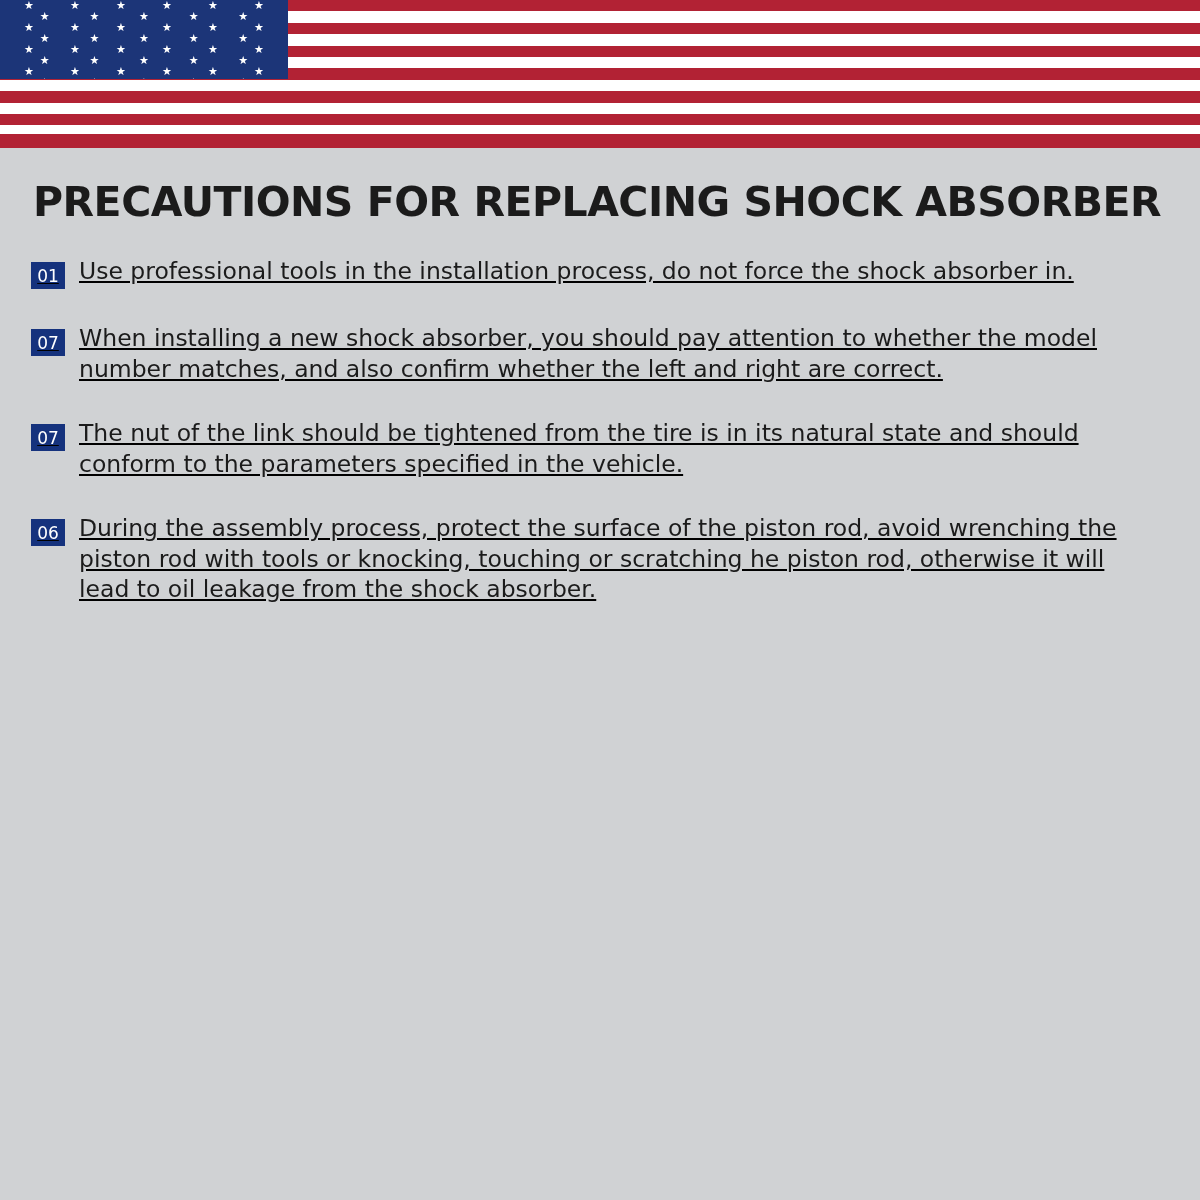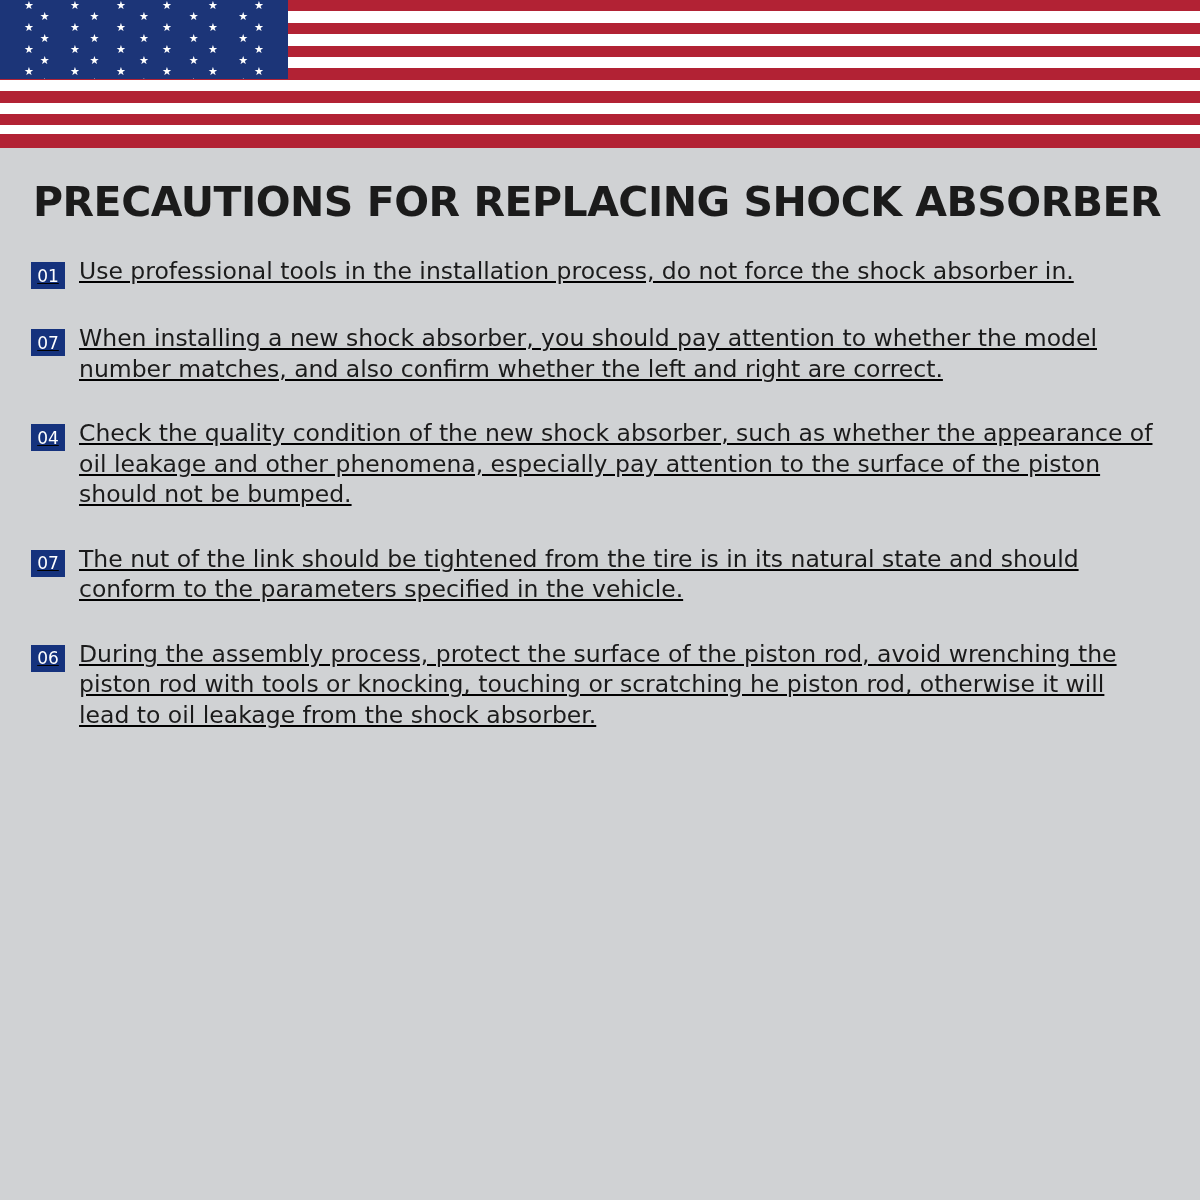--- a/index.html
+++ b/index.html
@@ -215,24 +215,20 @@
         <div class="num">01</div>
         <div class="text">Use professional tools in the installation process, do not force the shock absorber in.</div>
       </div>
 
       <div class="item">
         <div class="num">07</div>
         <div class="text">When installing a new shock absorber, you should pay attention to whether the model number matches, and also confirm whether the left and right are correct.</div>
       </div>
 
 
-      <div class="item">
-        <div class="num">04</div>
-        <div class="text">Check the quality condition of the new shock absorber, such as whether the appearance of oil leakage and other phenomena, especially pay attention to the surface of the piston should not be bumped.</div>
-      </div>
 
       <div class="item">
         <div class="num">07</div>
         <div class="text">The nut of the link should be tightened from the tire is in its natural state and should conform to the parameters specified in the vehicle.</div>
       </div>
 
       <div class="item">
         <div class="num">06</div>
         <div class="text">During the assembly process, protect the surface of the piston rod, avoid wrenching the piston rod with tools or knocking, touching or scratching he piston rod, otherwise it will lead to oil leakage from the shock absorber.</div>
       </div>

